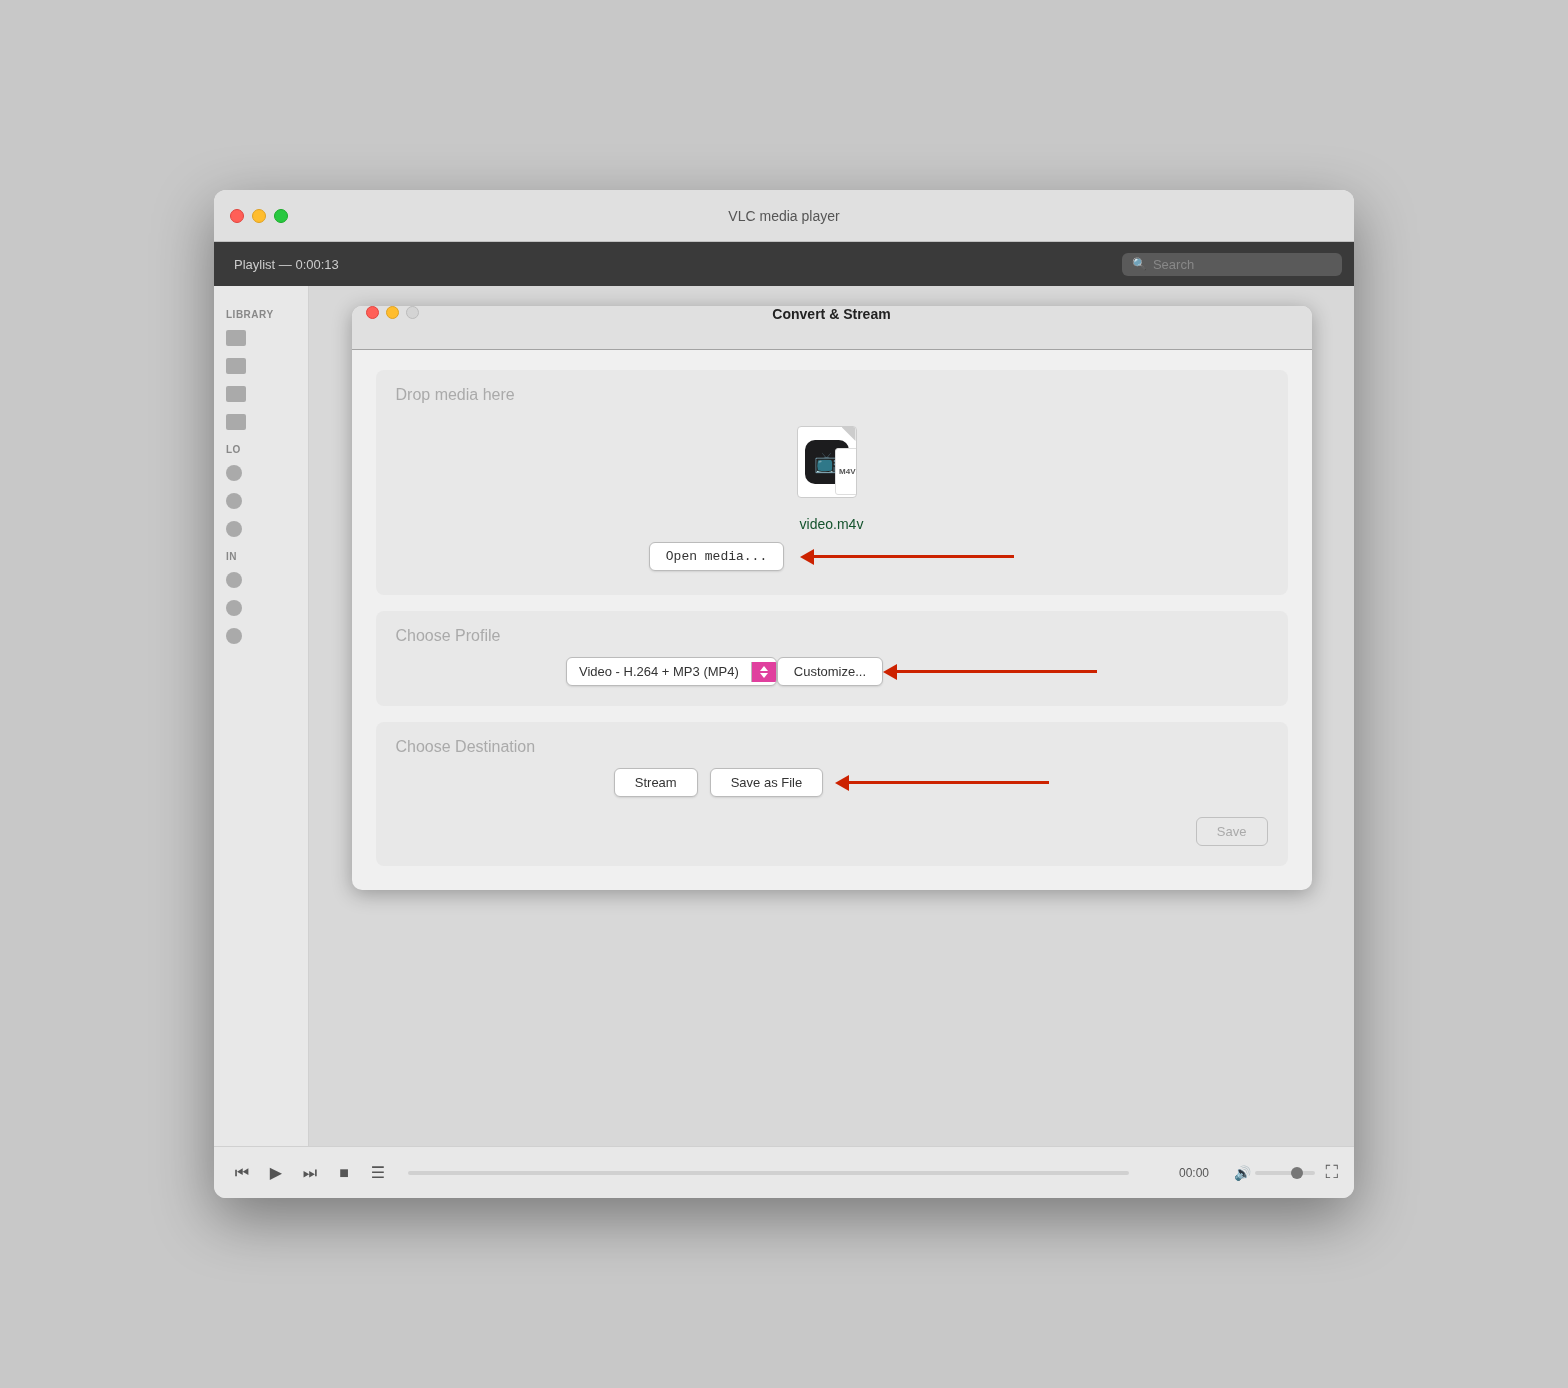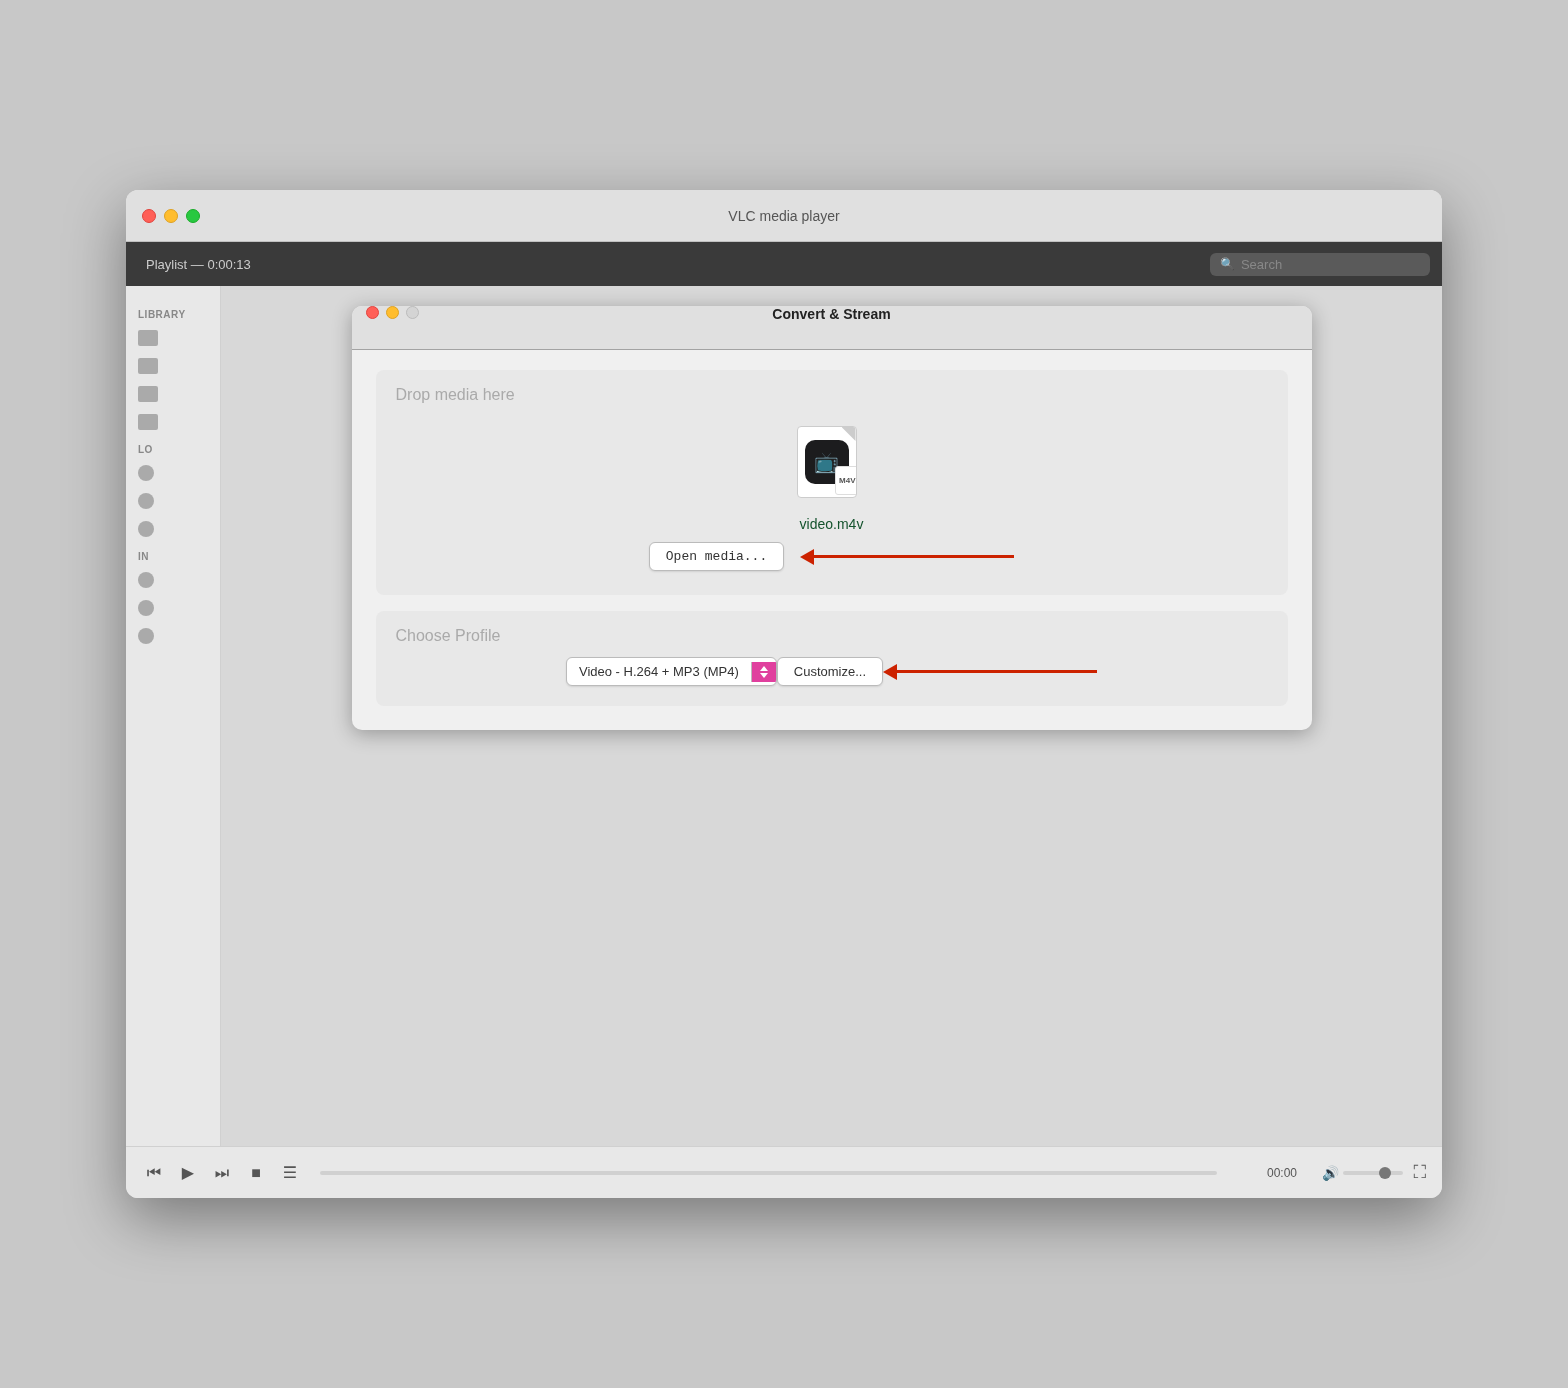--- a/index.html
+++ b/index.html
@@ -6,21 +6,21 @@
     body {
       background: #c8c8c8;
       display: flex;
       justify-content: center;
       align-items: center;
       min-height: 100vh;
       font-family: -apple-system, BlinkMacSystemFont, "Helvetica Neue", Arial, sans-serif;
     }
 
     .window {
-      width: 1316px;
+      width: 1140px;
       background: #ececec;
       border-radius: 12px;
       box-shadow: 0 20px 60px rgba(0,0,0,0.4);
       overflow: hidden;
       position: relative;
     }
 
     
     .titlebar {
       background: #e0e0e0;
@@ -257,21 +257,21 @@
     .file-badge {
       position: absolute;
       bottom: 2px;
       right: -4px;
       background: white;
       border: 1px solid #ddd;
       border-radius: 3px;
       font-size: 8px;
       font-weight: 700;
       color: #555;
-      padding: 9px 3px;
+      padding: 18px 3px;
     }
     .file-name {
       font-size: 14px;
       color: #14532d;
     }
 
     .open-media-btn {
       background: white;
       border: 1px solid #bbb;
       border-radius: 6px;
@@ -577,20 +577,34 @@
                 </div>
               </div>
               <button class="customize-btn">Customize...</button>
               <div class="red-arrow">
                 <div class="arrow-head"></div>
                 <div class="arrow-line"></div>
               </div>
             </div>
           </div>
 
+          <div class="section">
+            <div class="section-label">Choose Destination</div>
+            <div class="destination-row">
+              <button class="dest-btn">Stream</button>
+              <button class="dest-btn">Save as File</button>
+              <div class="red-arrow">
+                <div class="arrow-head"></div>
+                <div class="arrow-line"></div>
+              </div>
+            </div>
+            <div class="save-row">
+              <button class="save-btn">Save</button>
+            </div>
+          </div>
 
         </div>
       </div>
 
     </div>
   </div>
 
   <div class="transport-bar">
     <button class="transport-btn">⏮</button>
     <button class="transport-btn">▶</button>

